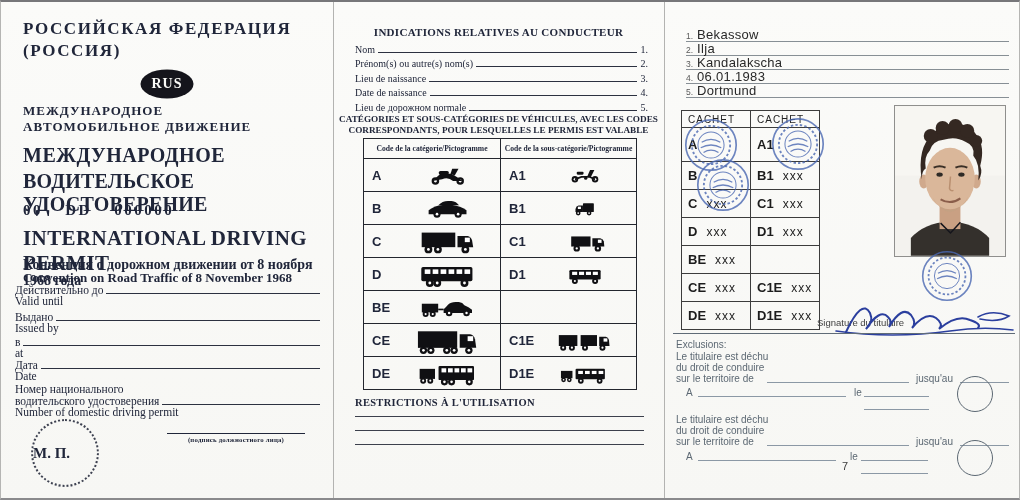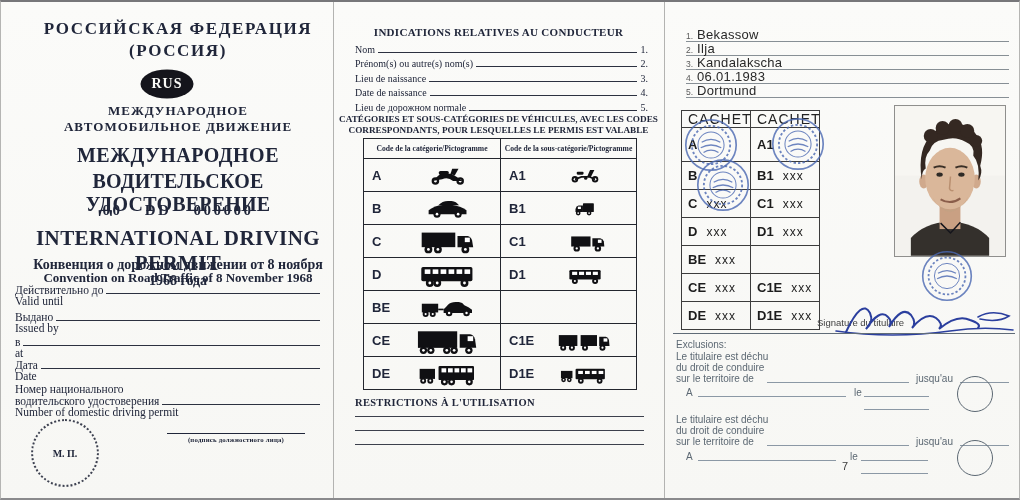--- a/index.html
+++ b/index.html
@@ -7,21 +7,21 @@
   body { background:#e8e8e6; font-family:"Liberation Serif", serif; }
   .sheet { position:relative; width:1020px; height:500px; overflow:hidden;
     background:linear-gradient(180deg,#fbfbf9 0%,#f7f7f4 100%);
     border-top:2px solid #77777a; border-bottom:2px solid #8a8a8c;
     border-left:1px solid #b5b5b3; border-right:1px solid #b5b5b3; color:#20263a; }
   .div-v { position:absolute; top:0; bottom:0; width:1px; background:#b3b3b1; }
   .panel { position:absolute; top:0; height:500px; }
 
   
   .p-left { left:0; width:332px; }
-  .lc { position:absolute; left:13px; right:0; text-align:center;padding-left:9px; }
+  .lc { position:absolute; left:13px; right:0; text-align:left;padding-left:9px; }
   .l-t1 { top:17px; font-size:17px; font-weight:bold; letter-spacing:1.6px; }
   .l-t2 { top:39px; font-size:17px; font-weight:bold; letter-spacing:1.6px; }
   .l-oval { position:absolute; top:69px; left:50%; transform:translateX(-50%);
     width:50px; height:26px; background:#15151c; border-radius:50%;
     display:flex; align-items:center; justify-content:center;
     box-shadow:0 0 0 1.5px #15151c; }
   .l-oval span { color:#fbfbf8; font-weight:bold; font-size:14px; letter-spacing:1px; }
   .l-t3 { top:101px; font-size:13px; font-weight:bold; letter-spacing:1px; }
   .l-t4 { top:117px; font-size:13px; font-weight:bold; letter-spacing:1px; }
   .l-t5 { top:142px; font-size:20px; font-weight:bold; letter-spacing:.5px; }
@@ -31,21 +31,21 @@
   .l-c1 { top:255px; font-size:14px; font-weight:bold; }
   .l-c2 { top:268px; font-size:13px; font-weight:bold; }
   .lfld { position:absolute; left:14px; right:13px; }
   .lfld .row { display:flex; align-items:flex-end; }
   .lfld .lb { font-size:11.5px; white-space:nowrap; }
   .uline { flex:1; border-bottom:1.2px solid #2c3140; margin:0 0 2px 3px; }
   .lfld .sub { font-size:11.5px; margin-top:-1px; }
   .f1{top:282px} .f2{top:309px} .f3{top:334px} .f4{top:357px} .f5{top:381px}
   .mp-circle { position:absolute; left:30px; top:417px; width:68px; height:68px;
     border:2px dotted #3d4150; border-radius:50%; display:flex; align-items:center;
-    justify-content:center; font-size:10px; font-weight:bold; }
+    font-size:15px; font-weight:bold; }
   .osig { position:absolute; left:166px; top:431px; width:138px; text-align:center; }
   .osig .ln { border-top:1.6px solid #20263a; }
   .osig .cap { font-size:6.8px; font-weight:bold; margin-top:2px; letter-spacing:.2px; }
 
   
   .p-mid { left:332px; width:331px; }
   .m-title { position:absolute; top:24px; left:0; right:0; text-align:center;
     font-size:11px; font-weight:bold; letter-spacing:.3px; }
   .m-fields { position:absolute; top:38px; left:22px; right:16px; }
   .m-row { display:flex; align-items:flex-end; height:14.5px; }
@@ -69,21 +69,21 @@
 
   
   .p-right { left:663px; width:357px; font-family:"Liberation Sans",sans-serif; }
   .entries { position:absolute; top:26px; left:22px; right:12px; }
   .entry { display:flex; align-items:flex-end; height:14px; border-bottom:1.4px solid #878f95; }
   .entry .n { font-size:8.5px; color:#5a5a5a; margin-right:4px; line-height:9px; }
   .entry .v { font-size:13px; color:#282828; line-height:13px; letter-spacing:.3px; }
   table.cachet { position:absolute; left:17px; top:108px; width:138px;
     border-collapse:collapse; table-layout:fixed; }
   table.cachet td { border:1.2px solid #3c3c3c; padding:0 0 0 6px; vertical-align:middle; }
-  .ch { height:17px; font-size:14px; letter-spacing:1px; color:#222; }
+  .ch { height:17px; font-size:10px; letter-spacing:1px; color:#222; }
   .cr { height:28px; }
   .cr.first { height:34px; }
   .cc { font-size:13px; font-weight:600; color:#1c1c1c; }
   .cx { font-size:12px; color:#1c1c1c; margin-left:9px; letter-spacing:1px; }
   .ccell { display:flex; align-items:center; }
   .stamp { position:absolute; opacity:.8; }
   .photo { position:absolute; left:230px; top:103px; width:112px; height:152px;
     border:1px solid #8f8f8d; background:#f6f5f2; }
   .sig-cap { position:absolute; left:153px; top:315px; font-size:9.5px; color:#3e3e3e; }
   .sig { position:absolute; left:168px; top:290px; }

